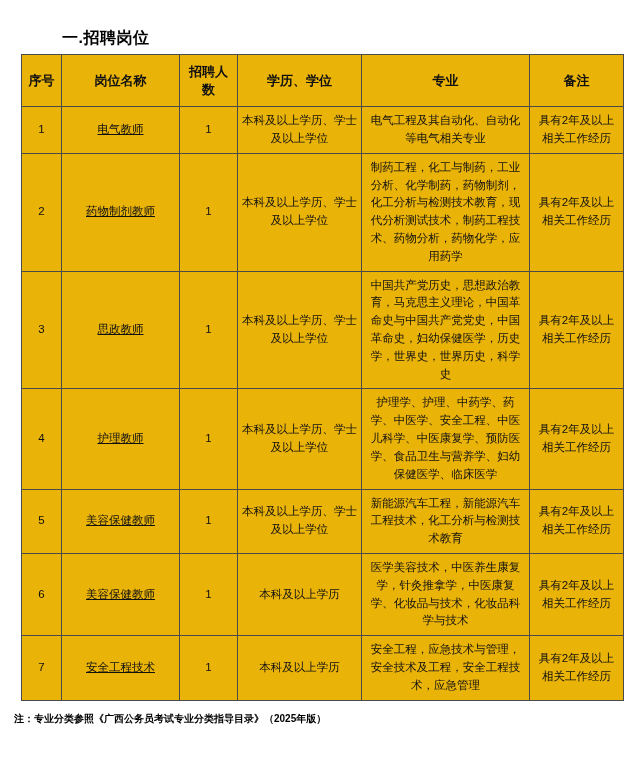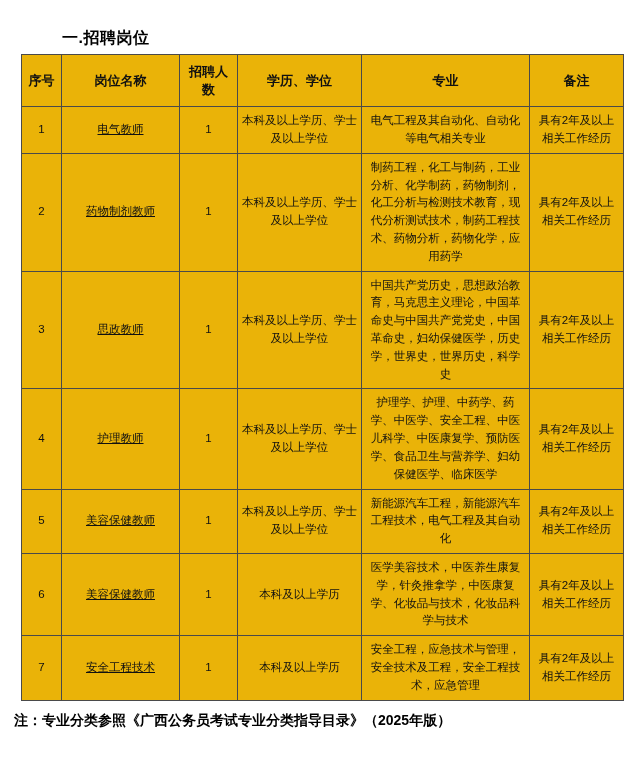--- a/index.html
+++ b/index.html
@@ -68,21 +68,21 @@
   td.num  { font-size: 12px; }
   td.edu  { font-size: 11.5px; line-height: 1.7; }
   td.major{ font-size: 11.5px; line-height: 1.75; text-align: center; }
   td.note { font-size: 11px; line-height: 1.7; }
 
   .footnote {
     position: absolute;
     left: 14px;
     top: 712px;
     width: 616px;
-    font-size: 14px;
+    font-size: 10px;
     font-weight: bold;
     color: #000;
     letter-spacing: 0px;
   }
 </style>
 </head>
 <body>
 
 <div class="page">
 
@@ -139,21 +139,21 @@
           <td class="num">1</td>
           <td class="edu">本科及以上学历、学士及以上学位</td>
           <td class="major">护理学、护理、中药学、药学、中医学、安全工程、中医儿科学、中医康复学、预防医学、食品卫生与营养学、妇幼保健医学、临床医学</td>
           <td class="note">具有2年及以上相关工作经历</td>
         </tr>
         <tr>
           <td class="no">5</td>
           <td class="name">美容保健教师</td>
           <td class="num">1</td>
           <td class="edu">本科及以上学历、学士及以上学位</td>
-          <td class="major">新能源汽车工程，新能源汽车工程技术，电气工程及其自动化</td>
+          <td class="major">新能源汽车工程，新能源汽车工程技术，化工分析与检测技术教育</td>
           <td class="note">具有2年及以上相关工作经历</td>
         </tr>
         <tr>
           <td class="no">6</td>
           <td class="name">美容保健教师</td>
           <td class="num">1</td>
           <td class="edu">本科及以上学历</td>
           <td class="major">医学美容技术，中医养生康复学，针灸推拿学，中医康复学、化妆品与技术，化妆品科学与技术</td>
           <td class="note">具有2年及以上相关工作经历</td>
         </tr>

